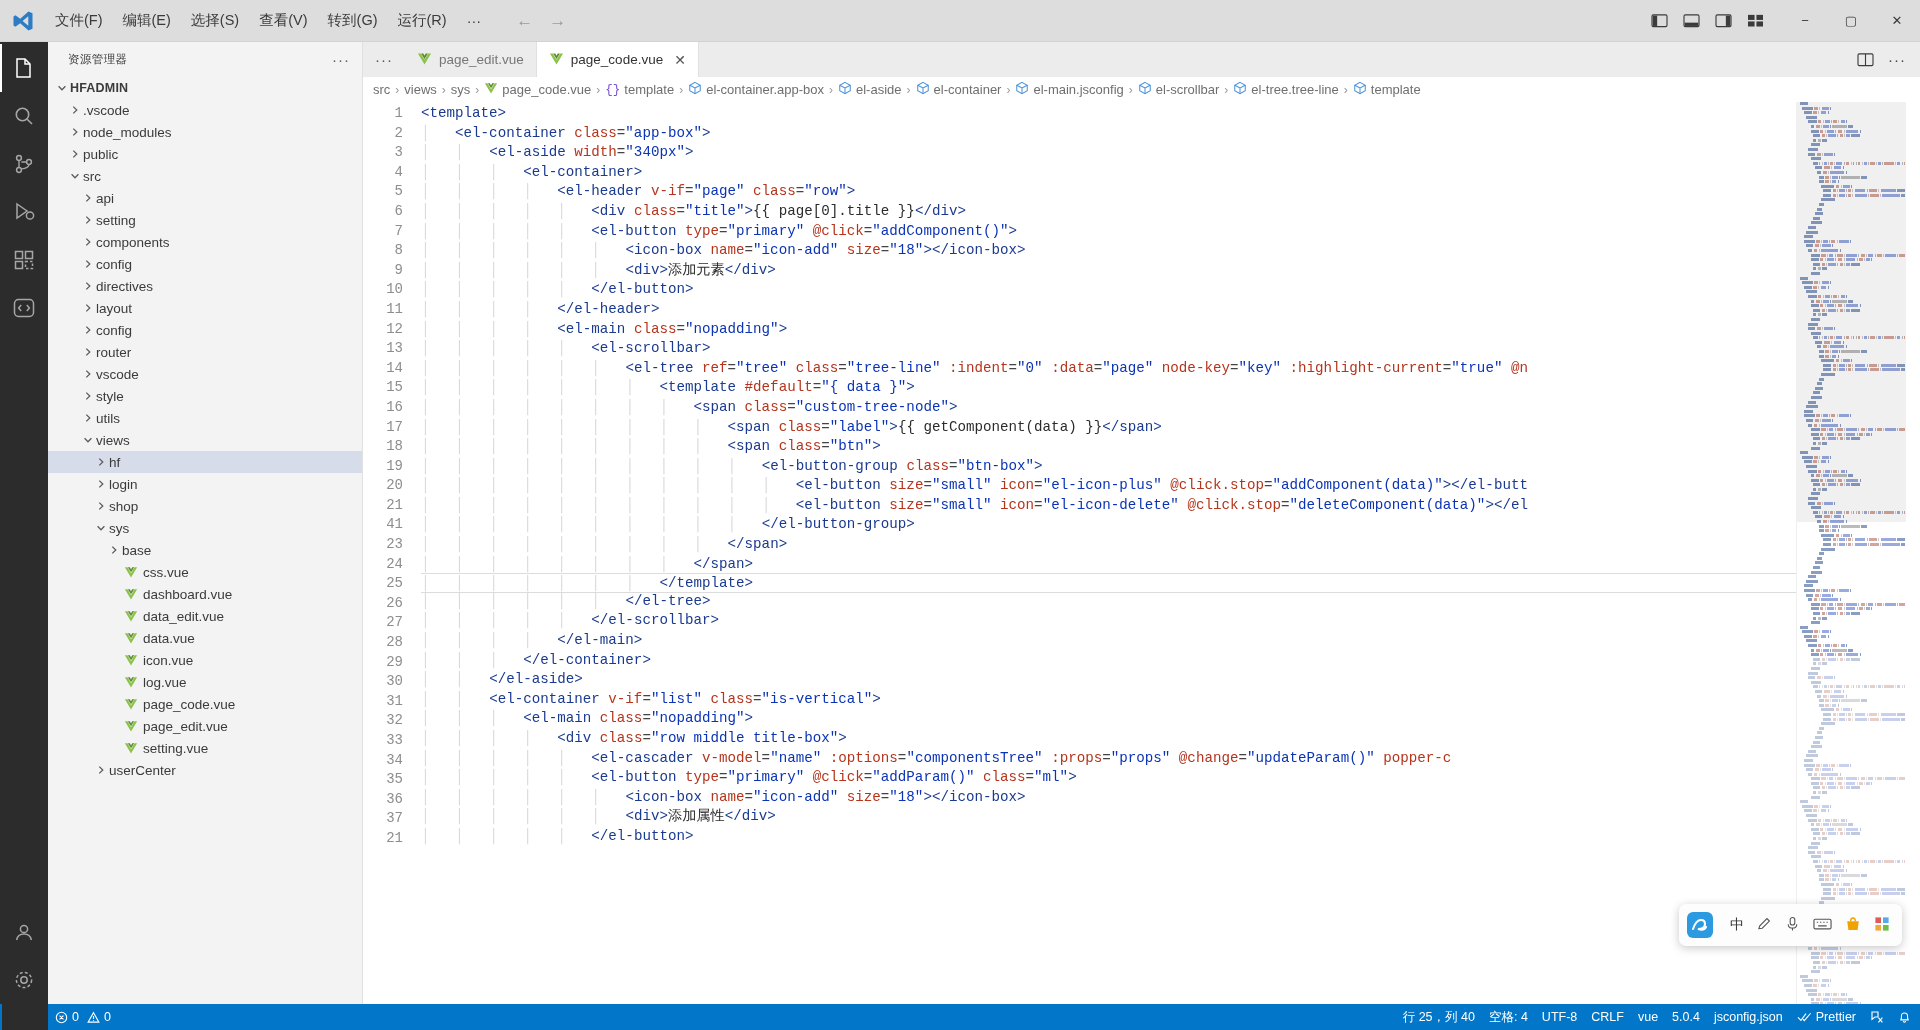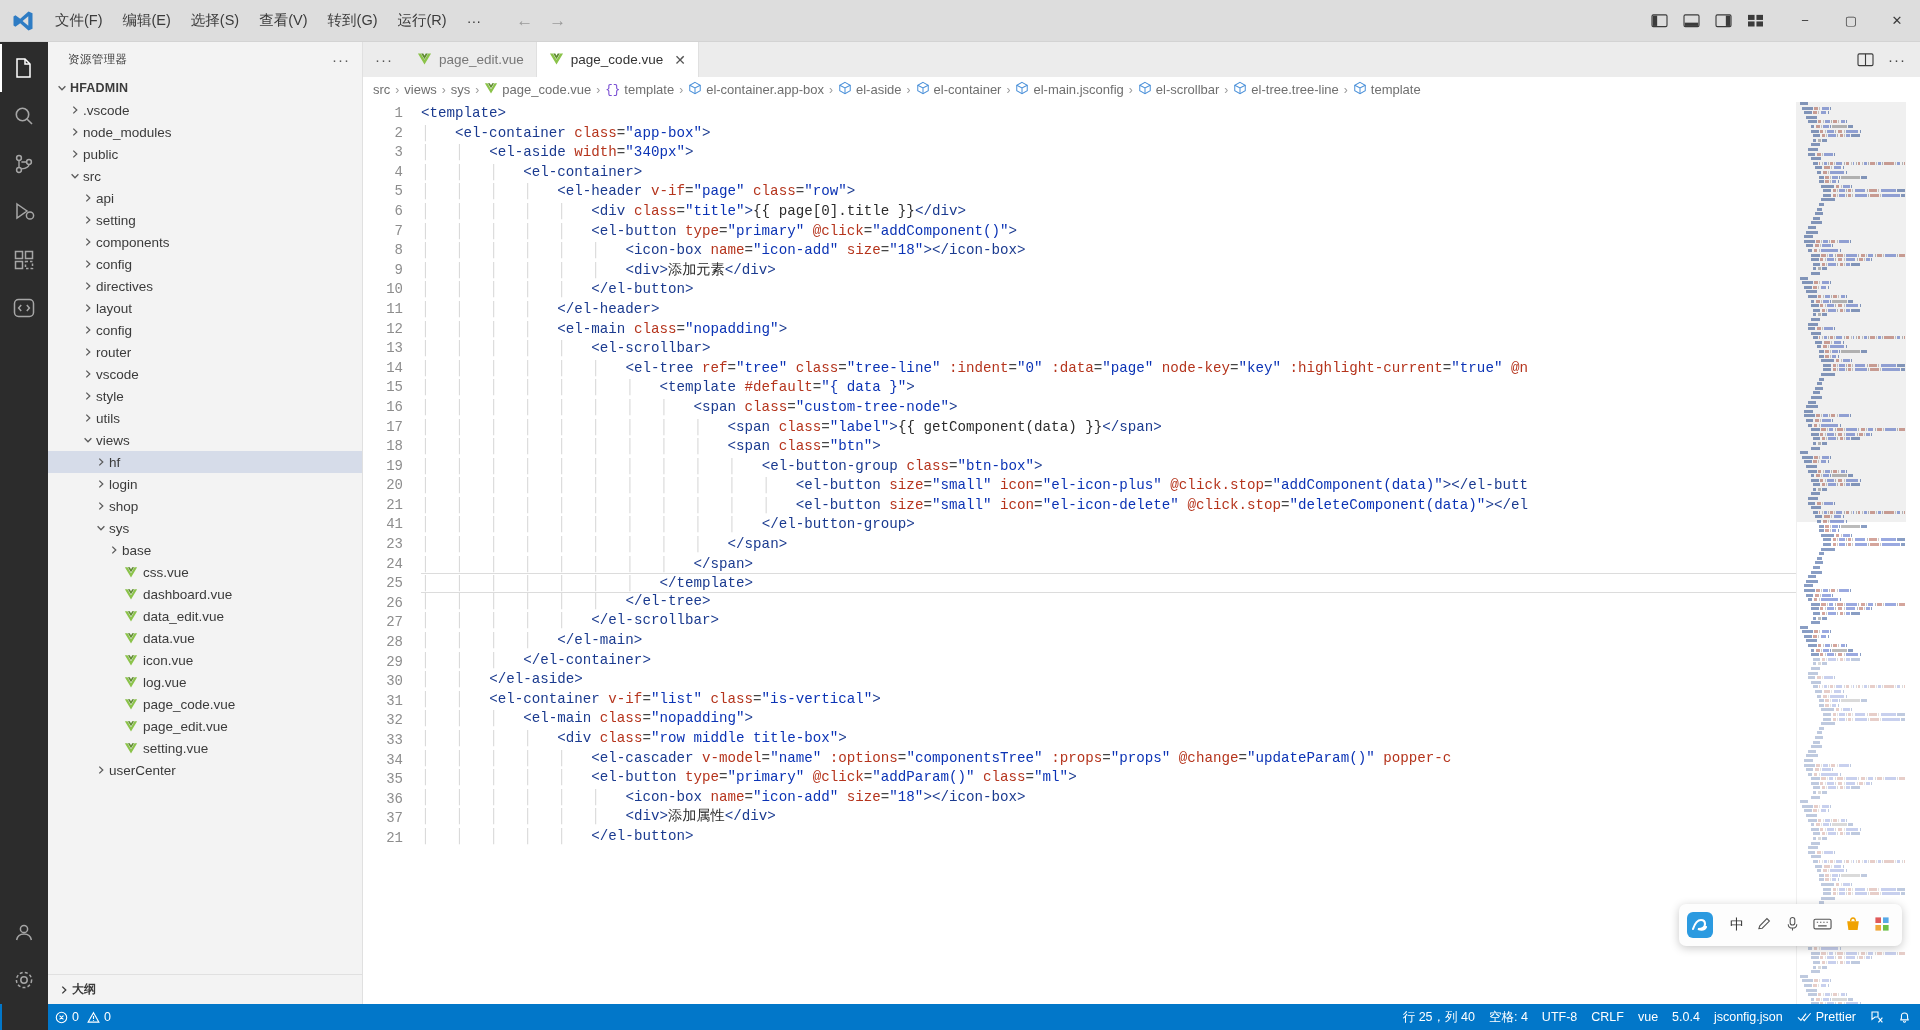--- a/index.html
+++ b/index.html
@@ -526,28 +526,20 @@
           </div>
           <div class="row" style="padding-left: 45px;">
             <span class="chev">
               <svg width="10" height="10" viewBox="0 0 10 10">
                 <path d="M3.3 1.6 L6.8 5 L3.3 8.4" fill="none" stroke="#5a5a5a" stroke-width="1.25"></path>
               </svg>
             </span>
             <span class="rowlabel">userCenter</span>
           </div>
         </div>
-      <div class="sb-foot">
-        <span class="chev">
-          <svg width="10" height="10" viewBox="0 0 10 10">
-              <path d="M3.3 1.6 L6.8 5 L3.3 8.4" fill="none" stroke="#3b3b3b" stroke-width="1.3"></path>
-            </svg>
-        </span>
-        <span>大纲</span>
-      </div>
     </div>
 
     <div class="editorarea">
 
       <div class="tabsrow">
         <div class="tab-dots">···</div>
         <div class="tab inactive">
           <span>
             <svg width="15" height="15" viewBox="0 0 16 16">
                 <path d="M1 2.6 h3 L8 9.4 L12 2.6 h3 L8 14.4 Z" fill="#8bc34a"></path>

